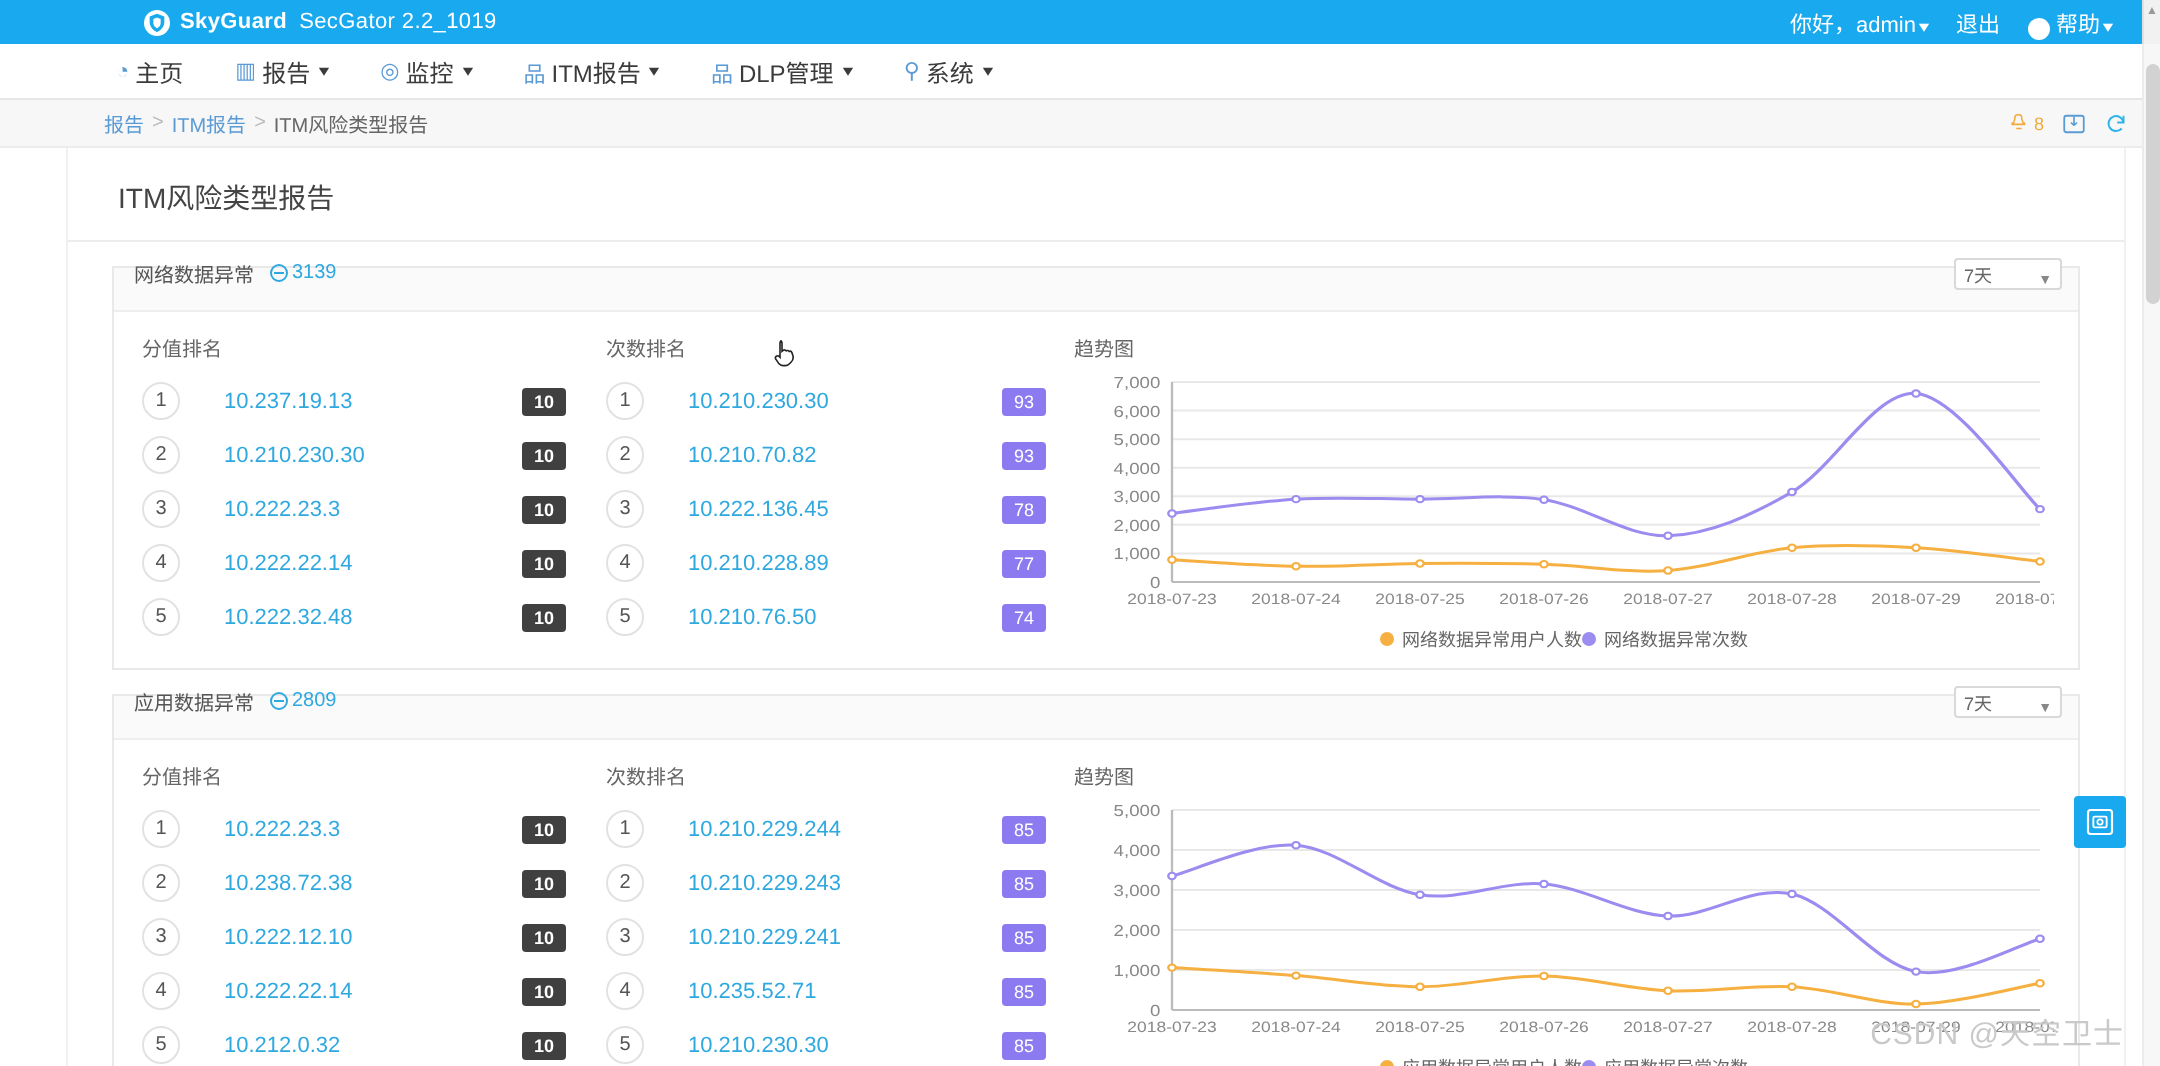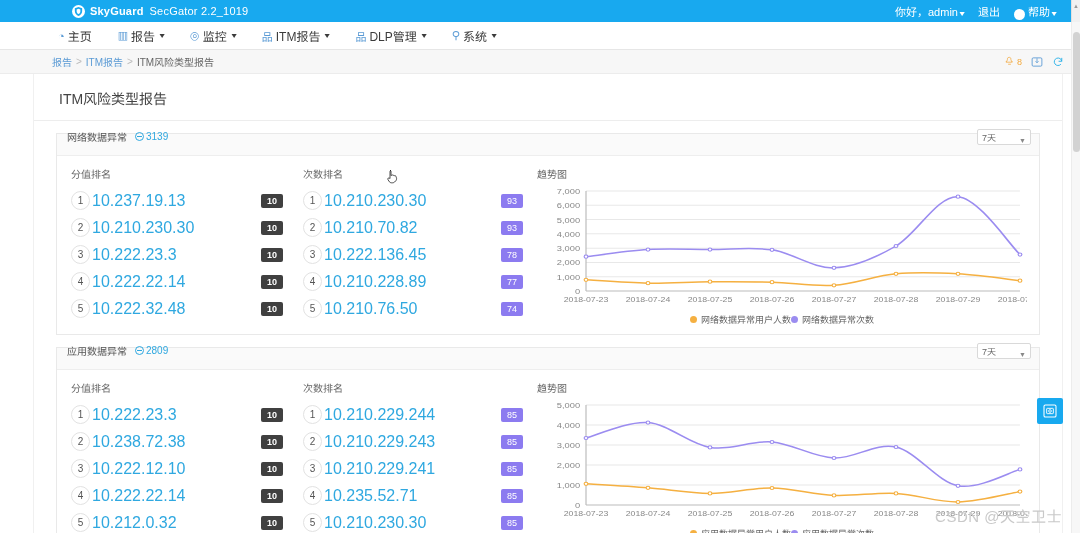--- a/index.html
+++ b/index.html
@@ -148,21 +148,21 @@
     display: flex; align-items: center;
     height: 27px;
   }
   .rank-num {
     width: 19px; height: 19px; border-radius: 50%;
     border: 1px solid #e2e2e2; color: #555;
     font-size: 10px; display: flex; align-items: center; justify-content: center;
     flex: 0 0 auto;
   }
   .rank-name {
-    color: #2fa8e0; font-size: 16px; margin-left: 2px; cursor: pointer;
+    color: #2fa8e0; font-size: 11px; margin-left: 22px; cursor: pointer;
     white-space: nowrap;
   }
   .badge {
     margin-left: auto; margin-right: 14px;
     min-width: 22px; height: 14px; border-radius: 2px;
     color: #fff; font-size: 9px;
     display: flex; align-items: center; justify-content: center;
     padding: 0 4px;
   }
   .badge.red { background: #404040; font-weight: bold; }

